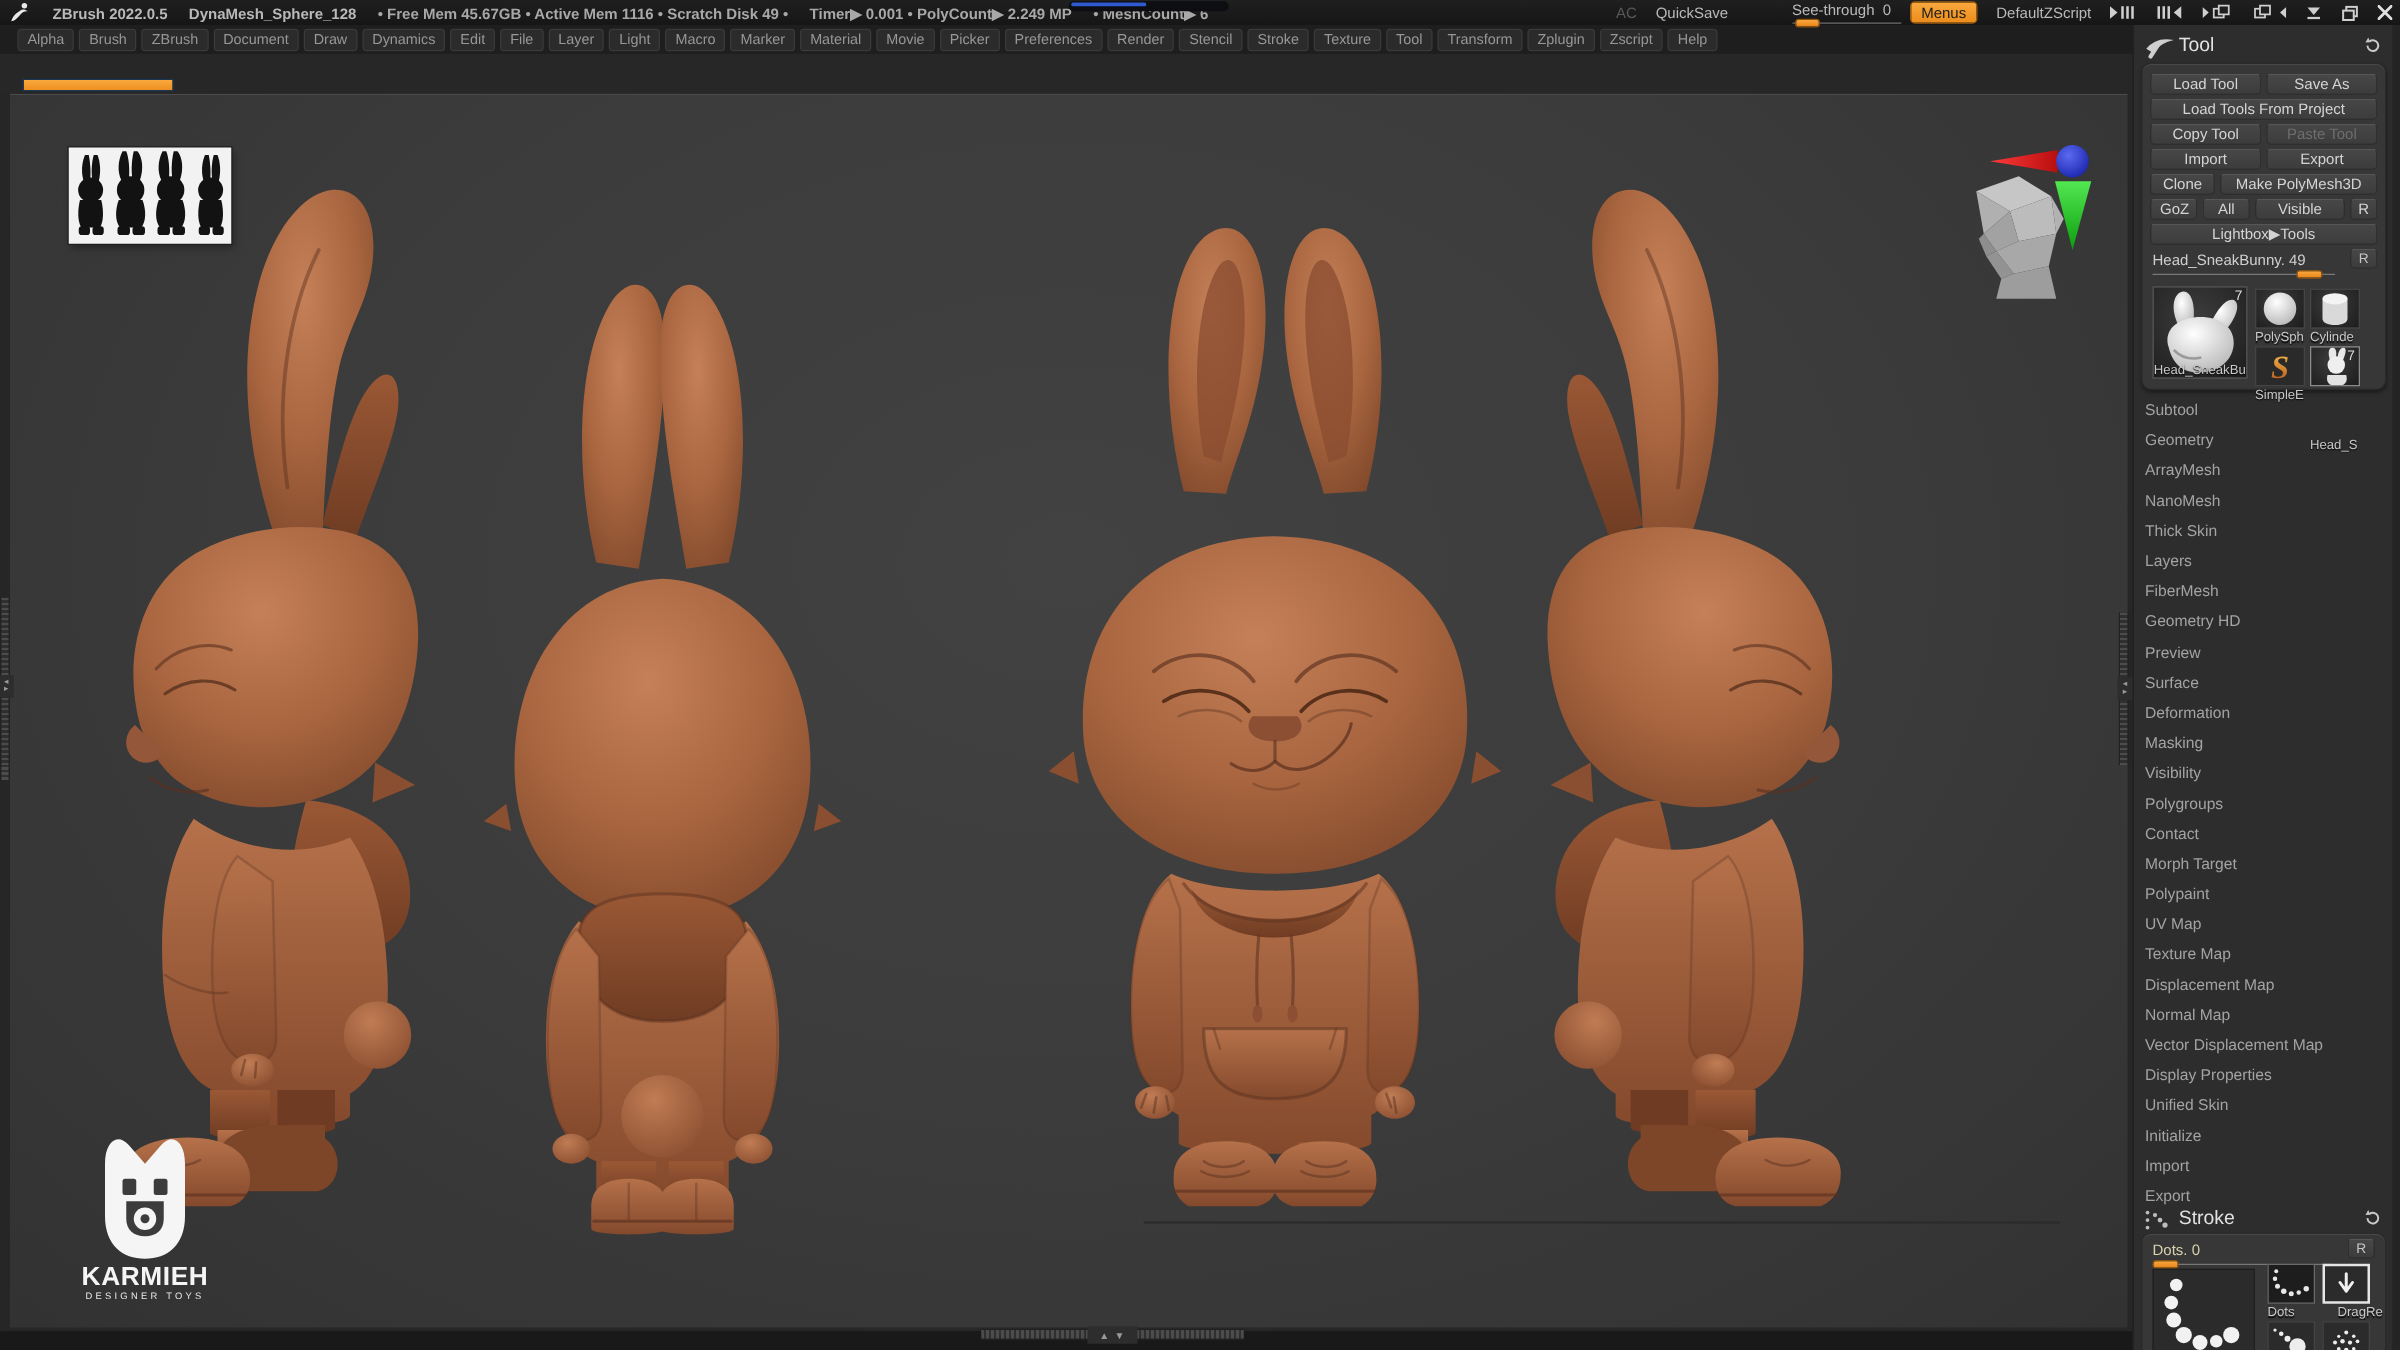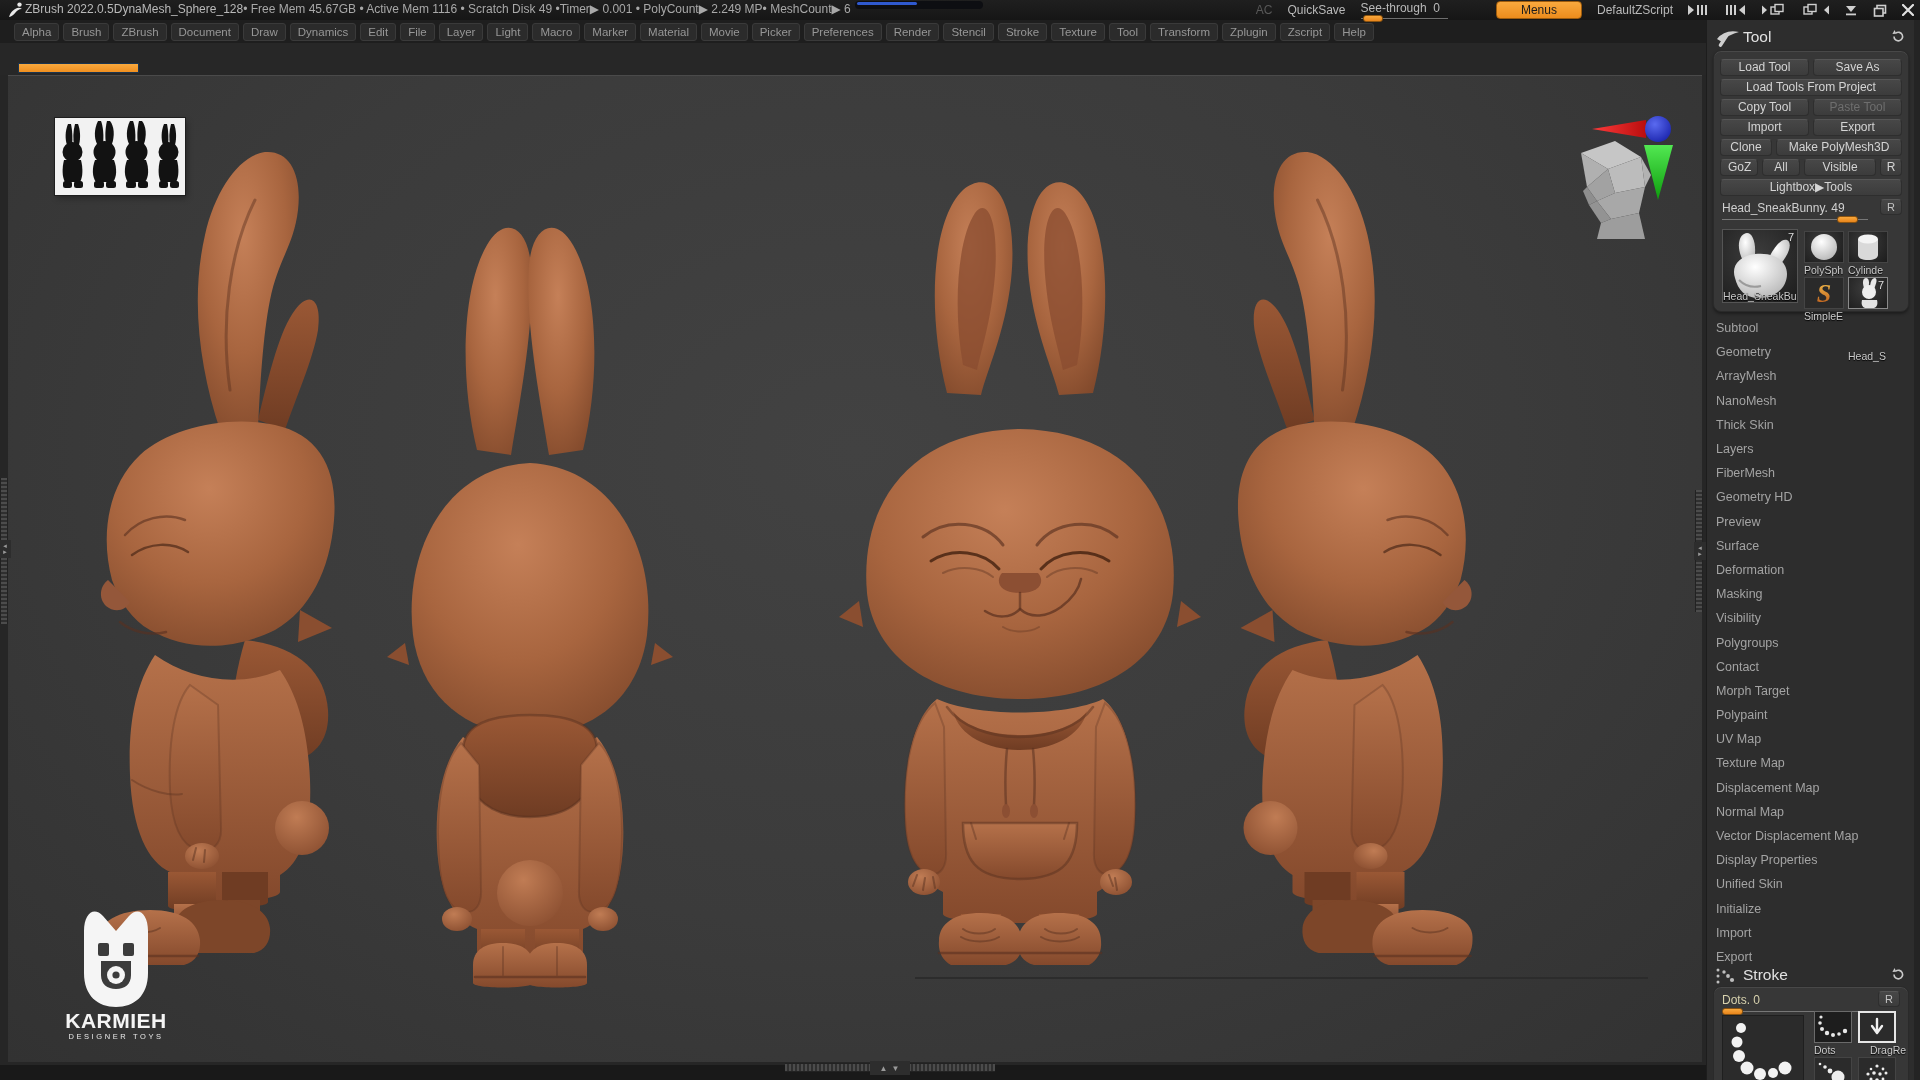--- a/index.html
+++ b/index.html
@@ -4,27 +4,27 @@
 <style>
   * { margin:0; padding:0; box-sizing:border-box; }
   html,body { width:1920px; height:1080px; background:#1a1a1a; overflow:hidden;
               font-family:"Liberation Sans", sans-serif; }
   #app { position:relative; width:1920px; height:1080px; background:#262626; }
 
   
   .titlebar { position:absolute; left:0; top:0; width:1920px; height:20px;
     background:linear-gradient(#1f1f1f,#161616); display:flex; align-items:center;
     color:#b9b9b9; font-size:12px; z-index:30; }
-  .tb-left { display:flex; align-items:flex-start; gap:0; padding-left:8px; white-space:nowrap; }
+  .tb-left { display:flex; align-items:flex-end; gap:17px; padding-left:8px; white-space:nowrap;font-weight:bold; }
   .tb-right { position:absolute; right:6px; top:0; height:20px; display:flex; align-items:center; gap:15px;text-align:right; }
   .tb-dim { color:#585858; }
   .tb-stat { color:#a8a8a8; }
   .menus-btn { background:linear-gradient(#f9a93e,#ec8c1c); color:#1d1d1d; border:1px solid #9e5c0d;
-    border-radius:4px; padding:1px 24px; font-size:12px;margin-left:41px; }
-  .seethrough { position:relative; padding-bottom:4px; }
+    border-radius:4px; padding:1px 8px; font-size:12px; }
+  .seethrough { position:relative; padding-bottom:4px;margin-left:36px; }
   .seethrough .track { position:absolute; left:0; right:-8px; bottom:0; height:1px; background:#6e6e6e; }
   .seethrough .handle { position:absolute; left:2px; bottom:-3px; width:20px; height:7px; border-radius:3px;
     background:linear-gradient(#f9a83c,#e8851c); border:1px solid #8a5310; }
   .gauge { position:absolute; left:855px; top:1px; width:128px; height:8px; background:#0d0e12;
     border-radius:4px; }
   .gauge .fill { position:absolute; left:2px; top:1px; width:60px; height:3px; background:#2f59cf; border-radius:2px; }
   .tb-ico { display:flex; align-items:center; }
 
   
   .menubar { position:absolute; left:0; top:20px; width:1706px; height:23px;

